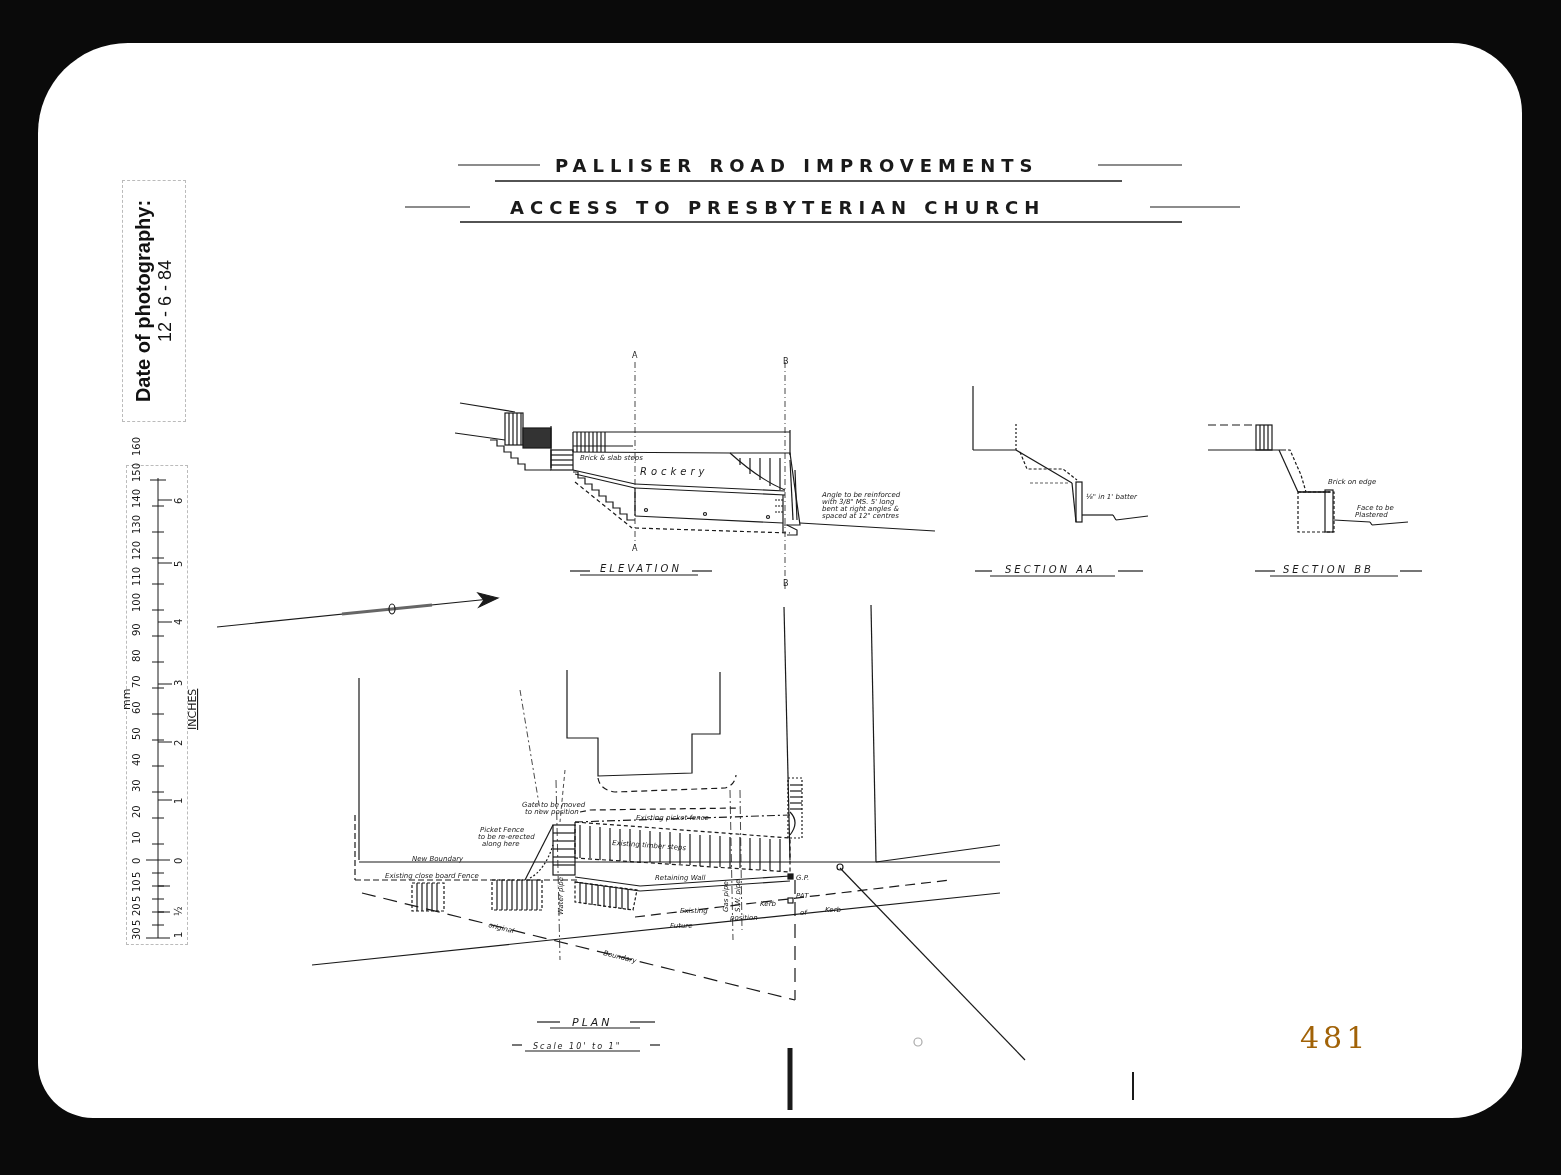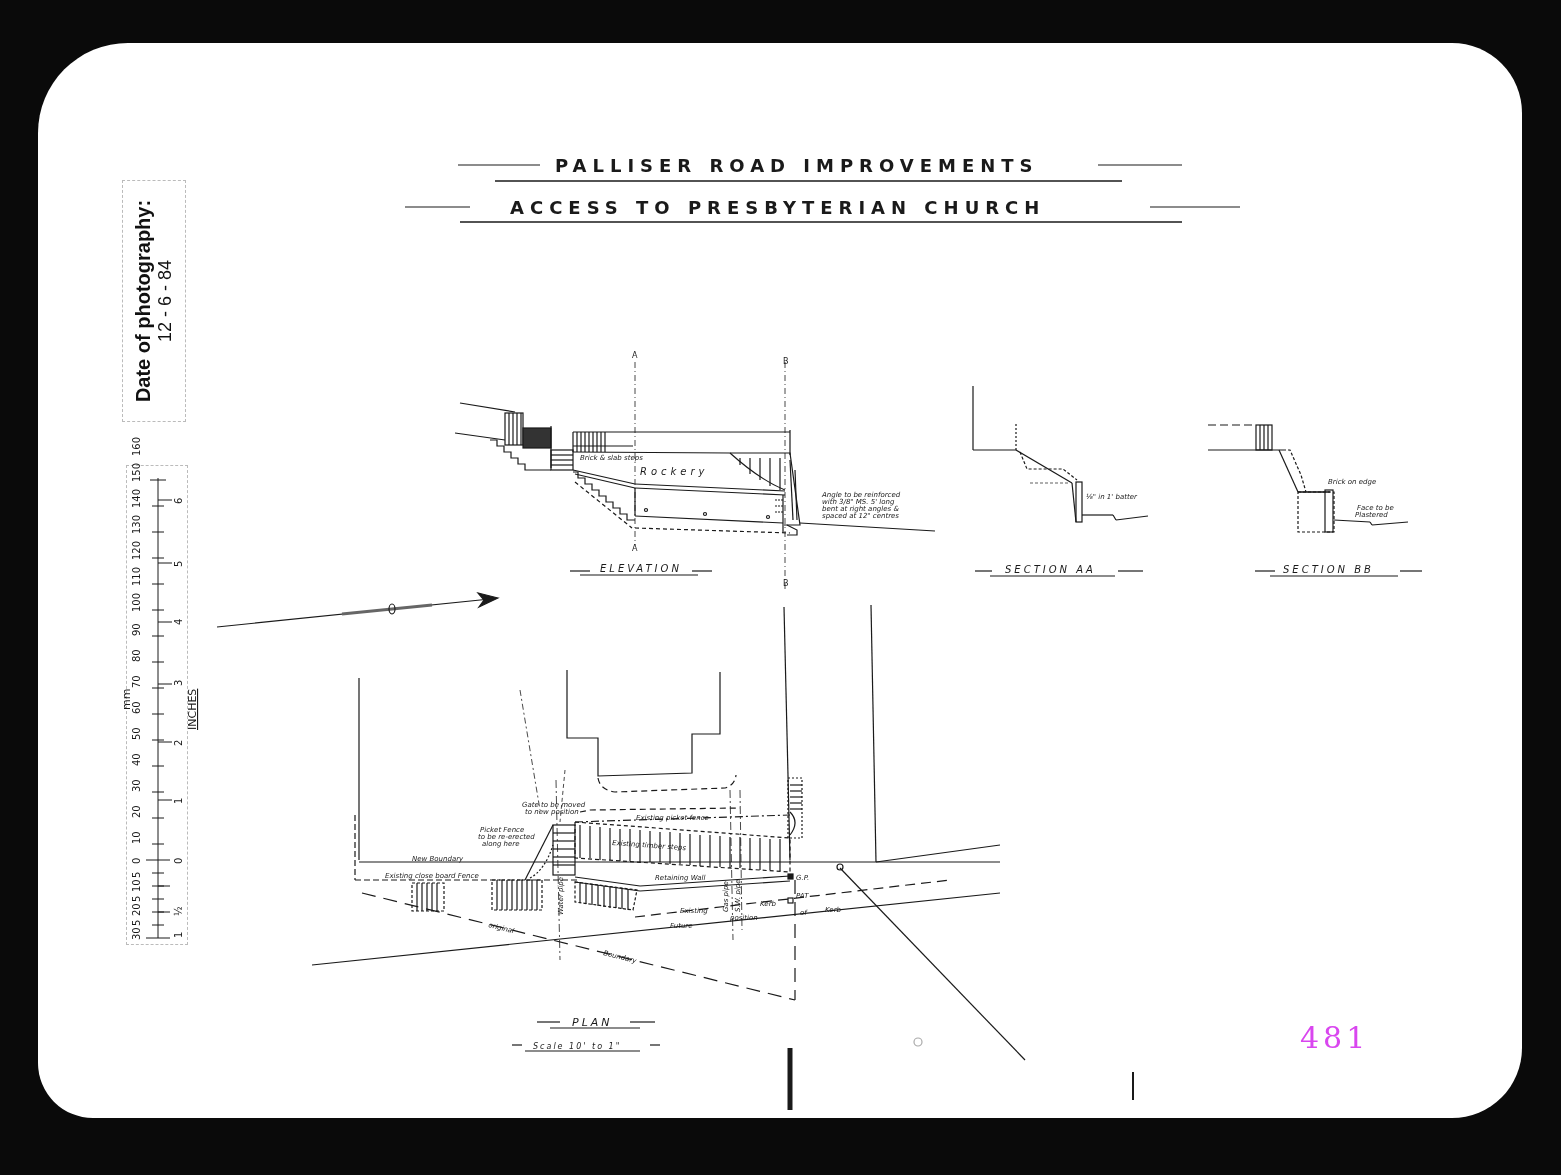--- a/index.html
+++ b/index.html
@@ -19,21 +19,21 @@
       border: 1px dashed #bbb; background: #fff;
     }
     .stamp-inner {
       position: absolute; left: 50%; top: 50%;
       transform: translate(-50%,-50%) rotate(-90deg);
       white-space: nowrap; text-align: center; line-height: 22px;
     }
     .stamp-line1 { font-family: "Liberation Sans", sans-serif; font-weight: bold; font-size: 20px; color: #111; display:block; }
     .stamp-line2 { font-family: "Liberation Sans", sans-serif; font-size: 18px; color: #111; display:block; }
     .ruler-box { position: absolute; left: 126px; top: 465px; width: 60px; height: 478px; border: 1px dashed #bbb; background:#fff; }
-    .handwritten { position: absolute; left: 1300px; top: 1020px; font-family: "DejaVu Serif", serif; font-size: 30px; color: #d946ef; letter-spacing: 4px; }
+    .handwritten { position: absolute; left: 1300px; top: 1020px; font-family: "DejaVu Serif", serif; font-size: 30px; color: #a16207; letter-spacing: 4px; }
   </style>
 </head>
 <body>
 
 <div class="frame"></div>
 <div class="sheet bl"></div>
 
 <div class="stamp">
   <div class="stamp-inner">
     <span class="stamp-line1">Date of photography:</span>

